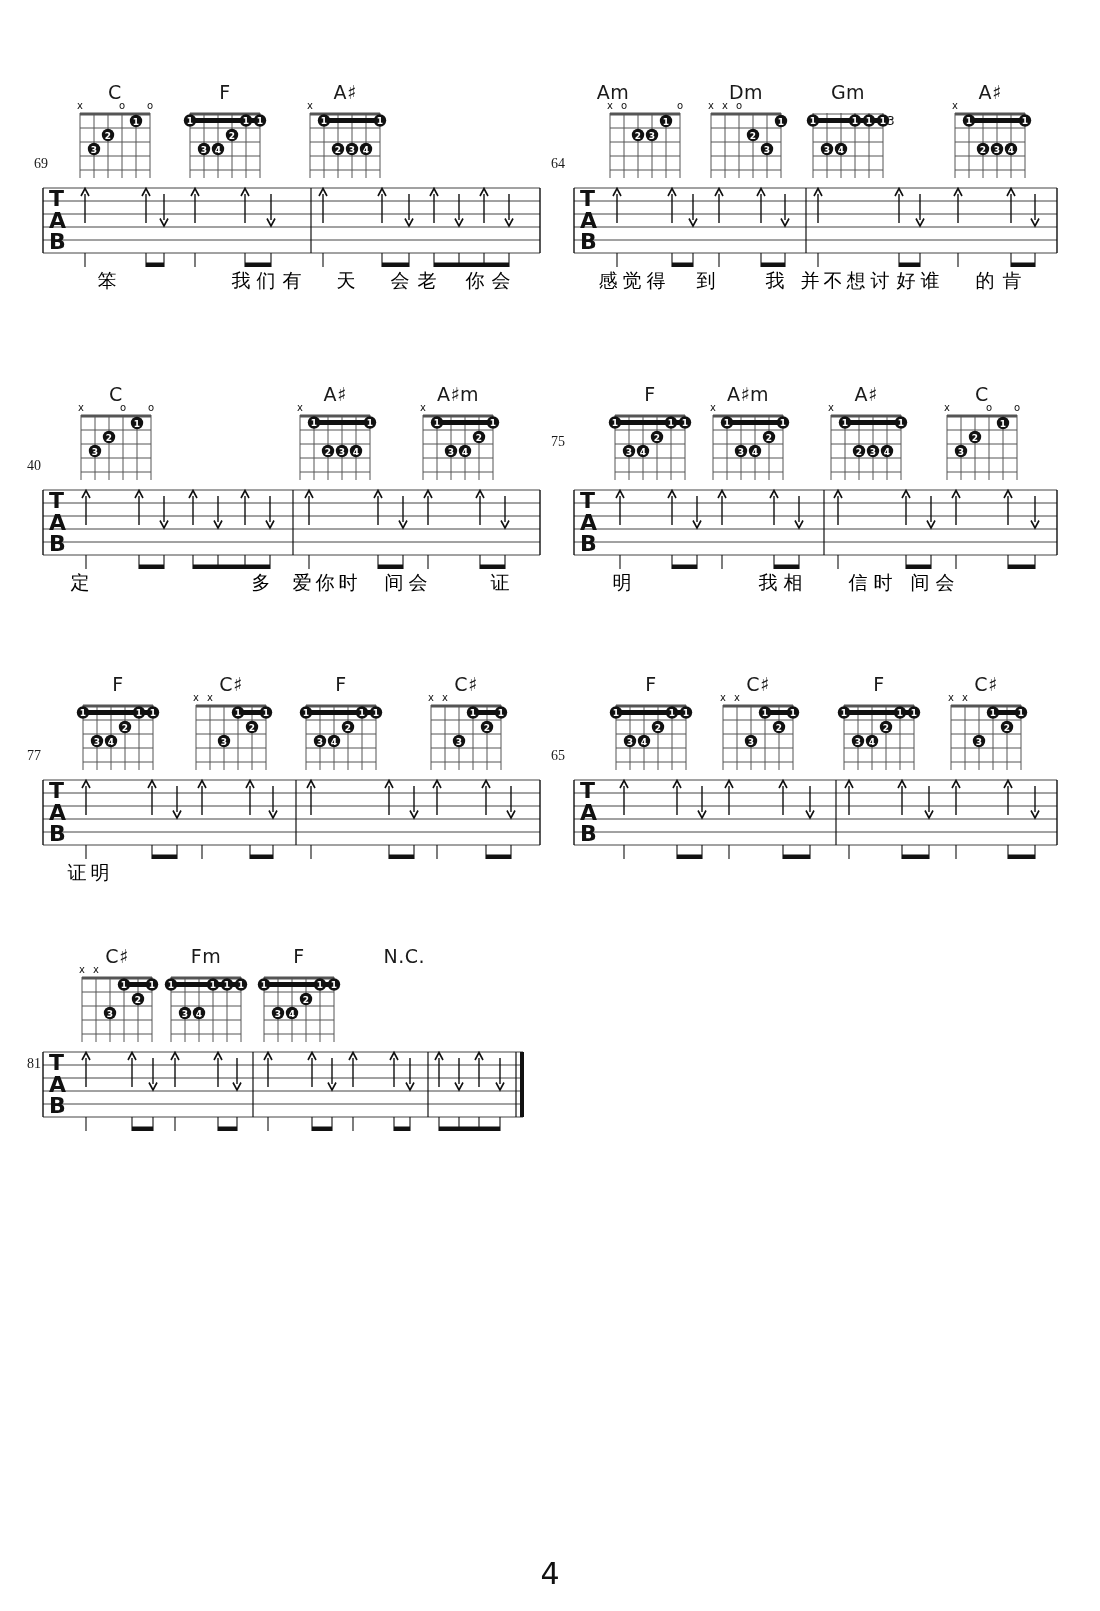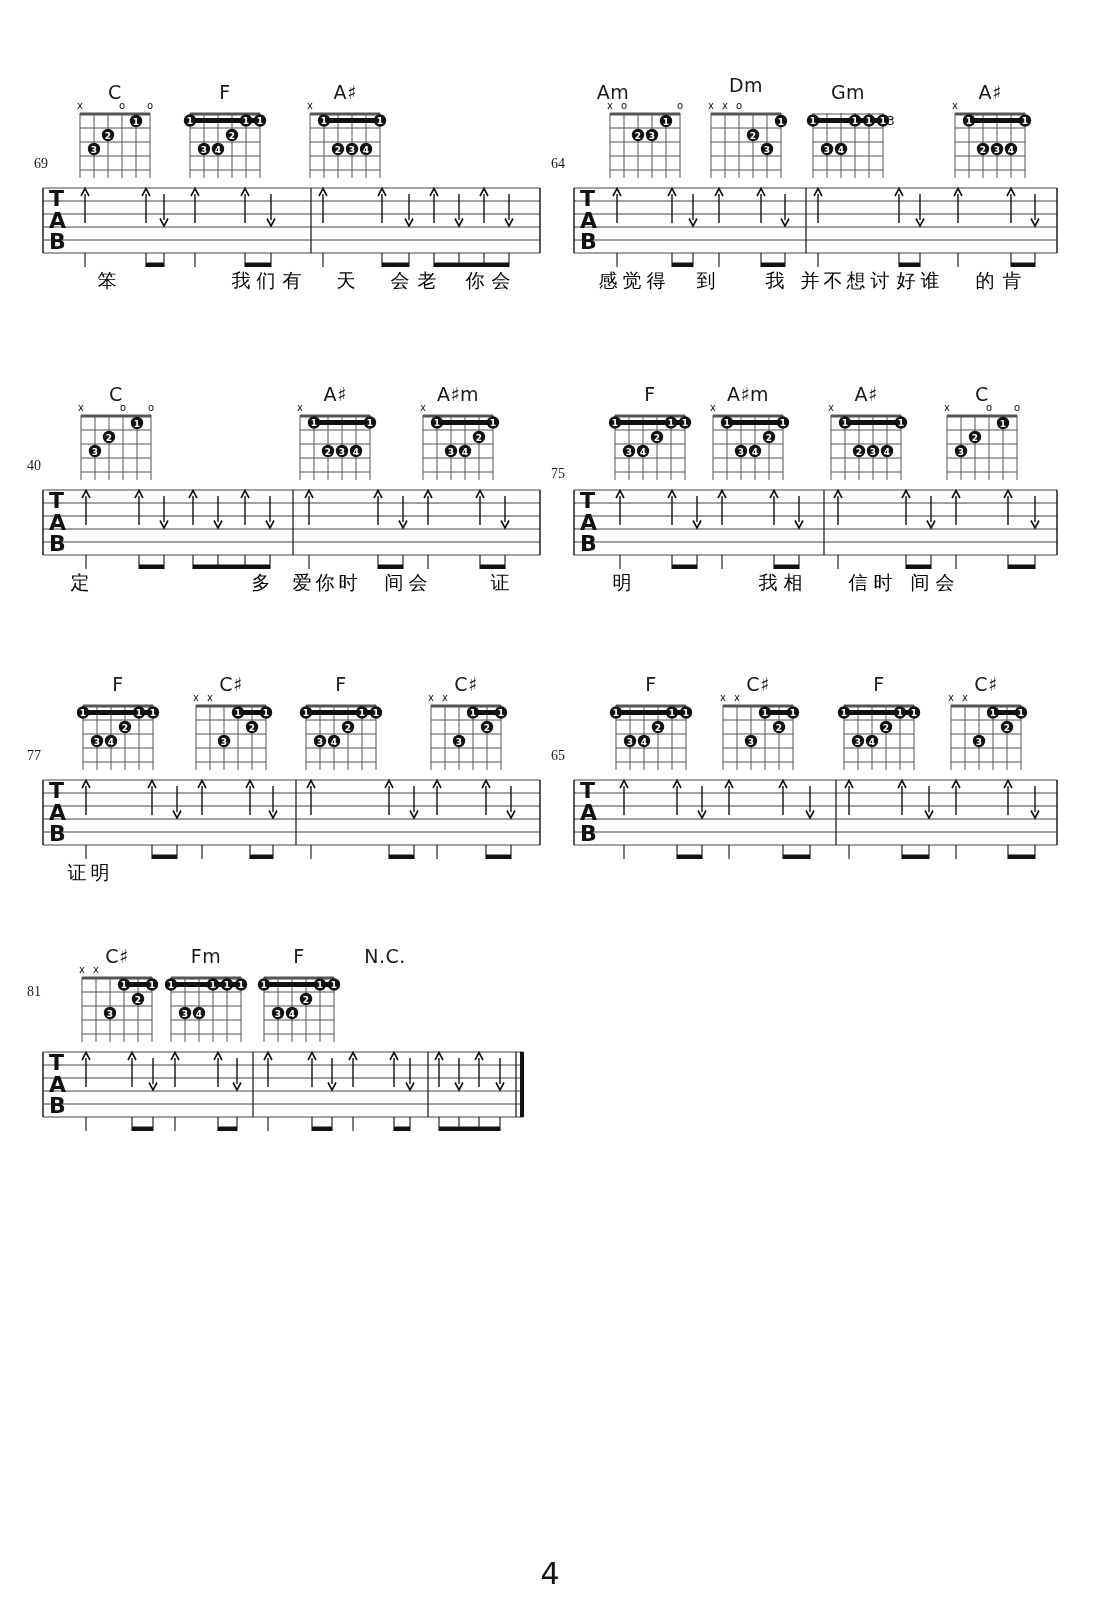--- a/index.html
+++ b/index.html
@@ -188,21 +188,21 @@
             <text x="80" y="9" text-anchor="middle" font-size="10" fill="#111111">o</text>
             <circle cx="66" cy="21" r="6.2" fill="#111111"></circle>
             <text x="66" y="24.5" text-anchor="middle" font-size="9" font-weight="bold" fill="#fff">1</text>
             <circle cx="38" cy="35" r="6.2" fill="#111111"></circle>
             <text x="38" y="38.5" text-anchor="middle" font-size="9" font-weight="bold" fill="#fff">2</text>
             <circle cx="52" cy="35" r="6.2" fill="#111111"></circle>
             <text x="52" y="38.5" text-anchor="middle" font-size="9" font-weight="bold" fill="#fff">3</text>
           </svg>
         </div>
         <div style="position: absolute; left: 0px; top: 0px;">
-          <div class="chord-name" style="left: 706px; top: 74px;">Dm</div>
+          <div class="chord-name" style="left: 706px; top: 81px;">Dm</div>
           <svg width="96" height="92" style="left: 701px; top: 100px;">
             <line x1="10" y1="14" x2="80" y2="14" stroke="#555555" stroke-width="3"></line>
             <line x1="10" y1="28" x2="80" y2="28" stroke="#555555" stroke-width="1"></line>
             <line x1="10" y1="42" x2="80" y2="42" stroke="#555555" stroke-width="1"></line>
             <line x1="10" y1="56" x2="80" y2="56" stroke="#555555" stroke-width="1"></line>
             <line x1="10" y1="70" x2="80" y2="70" stroke="#555555" stroke-width="1"></line>
             <line x1="10" y1="13" x2="10" y2="78" stroke="#555555" stroke-width="1"></line>
             <line x1="24" y1="13" x2="24" y2="78" stroke="#555555" stroke-width="1"></line>
             <line x1="38" y1="13" x2="38" y2="78" stroke="#555555" stroke-width="1"></line>
             <line x1="52" y1="13" x2="52" y2="78" stroke="#555555" stroke-width="1"></line>
@@ -488,21 +488,21 @@
         <div class="lyric" style="left: 67px; top: 570px;">定</div>
         <div class="lyric" style="left: 248px; top: 570px;">多</div>
         <div class="lyric" style="left: 289px; top: 570px;">爱</div>
         <div class="lyric" style="left: 312px; top: 570px;">你</div>
         <div class="lyric" style="left: 335px; top: 570px;">时</div>
         <div class="lyric" style="left: 381px; top: 570px;">间</div>
         <div class="lyric" style="left: 405px; top: 570px;">会</div>
         <div class="lyric" style="left: 487px; top: 570px;">证</div>
       </div>
       <div style="position: absolute; left: 0px; top: 0px;">
-        <div class="mnum" style="left: 551px; top: 466px;">75</div>
+        <div class="mnum" style="left: 551px; top: 434px;">75</div>
         <div style="position: absolute; left: 0px; top: 0px;">
           <div class="chord-name" style="left: 610px; top: 383px;">F</div>
           <svg width="96" height="92" style="left: 605px; top: 402px;">
             <line x1="10" y1="14" x2="80" y2="14" stroke="#555555" stroke-width="3"></line>
             <line x1="10" y1="28" x2="80" y2="28" stroke="#555555" stroke-width="1"></line>
             <line x1="10" y1="42" x2="80" y2="42" stroke="#555555" stroke-width="1"></line>
             <line x1="10" y1="56" x2="80" y2="56" stroke="#555555" stroke-width="1"></line>
             <line x1="10" y1="70" x2="80" y2="70" stroke="#555555" stroke-width="1"></line>
             <line x1="10" y1="13" x2="10" y2="78" stroke="#555555" stroke-width="1"></line>
             <line x1="24" y1="13" x2="24" y2="78" stroke="#555555" stroke-width="1"></line>
@@ -1002,21 +1002,21 @@
           <line x1="462" y1="8" x2="462" y2="34" stroke="#111111" stroke-width="1.4"></line>
           <polyline points="458,32.5 462,40 466,32.5" fill="none" stroke="#111111" stroke-width="1.6"></polyline>
           <line x1="462" y1="67" x2="462" y2="81" stroke="#111111" stroke-width="1.1"></line>
           <rect x="104" y="76.5" width="25" height="4.5" fill="#111111"></rect>
           <rect x="210" y="76.5" width="27" height="4.5" fill="#111111"></rect>
           <rect x="329" y="76.5" width="27" height="4.5" fill="#111111"></rect>
           <rect x="435" y="76.5" width="27" height="4.5" fill="#111111"></rect>
         </svg>
       </div>
       <div style="position: absolute; left: 0px; top: 0px;">
-        <div class="mnum" style="left: 27px; top: 984px;">81</div>
+        <div class="mnum" style="left: 27px; top: 1056px;">81</div>
         <div style="position: absolute; left: 0px; top: 0px;">
           <div class="chord-name" style="left: 77px; top: 945px;">C♯</div>
           <svg width="96" height="92" style="left: 72px; top: 964px;">
             <line x1="10" y1="14" x2="80" y2="14" stroke="#555555" stroke-width="3"></line>
             <line x1="10" y1="28" x2="80" y2="28" stroke="#555555" stroke-width="1"></line>
             <line x1="10" y1="42" x2="80" y2="42" stroke="#555555" stroke-width="1"></line>
             <line x1="10" y1="56" x2="80" y2="56" stroke="#555555" stroke-width="1"></line>
             <line x1="10" y1="70" x2="80" y2="70" stroke="#555555" stroke-width="1"></line>
             <line x1="10" y1="13" x2="10" y2="78" stroke="#555555" stroke-width="1"></line>
             <line x1="24" y1="13" x2="24" y2="78" stroke="#555555" stroke-width="1"></line>
@@ -1089,21 +1089,21 @@
             <text x="80" y="24" text-anchor="middle" font-size="9" font-weight="bold" fill="#fff">1</text>
             <circle cx="52" cy="35" r="6.2" fill="#111111"></circle>
             <text x="52" y="38.5" text-anchor="middle" font-size="9" font-weight="bold" fill="#fff">2</text>
             <circle cx="24" cy="49" r="6.2" fill="#111111"></circle>
             <text x="24" y="52.5" text-anchor="middle" font-size="9" font-weight="bold" fill="#fff">3</text>
             <circle cx="38" cy="49" r="6.2" fill="#111111"></circle>
             <text x="38" y="52.5" text-anchor="middle" font-size="9" font-weight="bold" fill="#fff">4</text>
           </svg>
         </div>
         <div style="position: absolute; left: 0px; top: 0px;">
-          <div class="chord-name" style="left: 345px; top: 945px;">N.C.</div>
+          <div class="chord-name" style="left: 345px; top: 945px; text-align: right;">N.C.</div>
         </div>
         <svg width="486" height="86" style="left: 42px; top: 1050px;">
           <line x1="1" y1="2" x2="481" y2="2" stroke="#444444" stroke-width="1"></line>
           <line x1="1" y1="15" x2="481" y2="15" stroke="#444444" stroke-width="1"></line>
           <line x1="1" y1="28" x2="481" y2="28" stroke="#444444" stroke-width="1"></line>
           <line x1="1" y1="41" x2="481" y2="41" stroke="#444444" stroke-width="1"></line>
           <line x1="1" y1="54" x2="481" y2="54" stroke="#444444" stroke-width="1"></line>
           <line x1="1" y1="67" x2="481" y2="67" stroke="#444444" stroke-width="1"></line>
           <line x1="1" y1="2" x2="1" y2="67" stroke="#111111" stroke-width="1.4"></line>
           <line x1="211" y1="2" x2="211" y2="67" stroke="#111111" stroke-width="1.2"></line>

